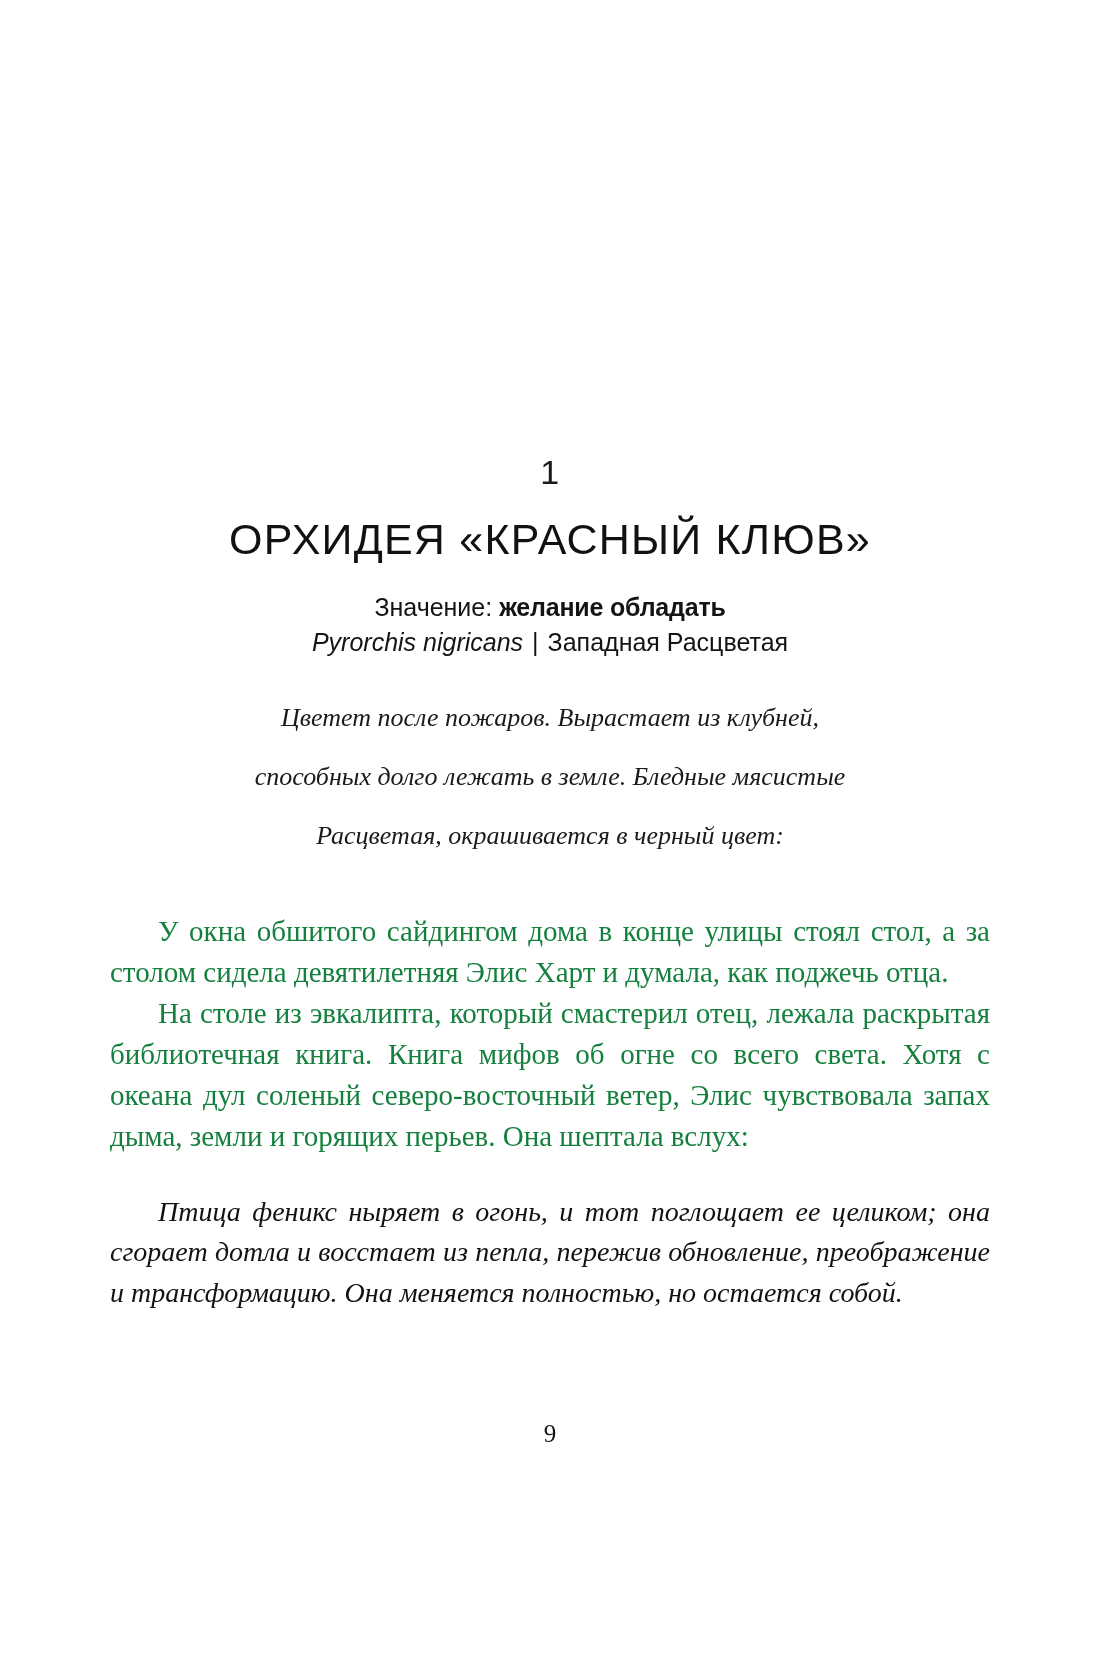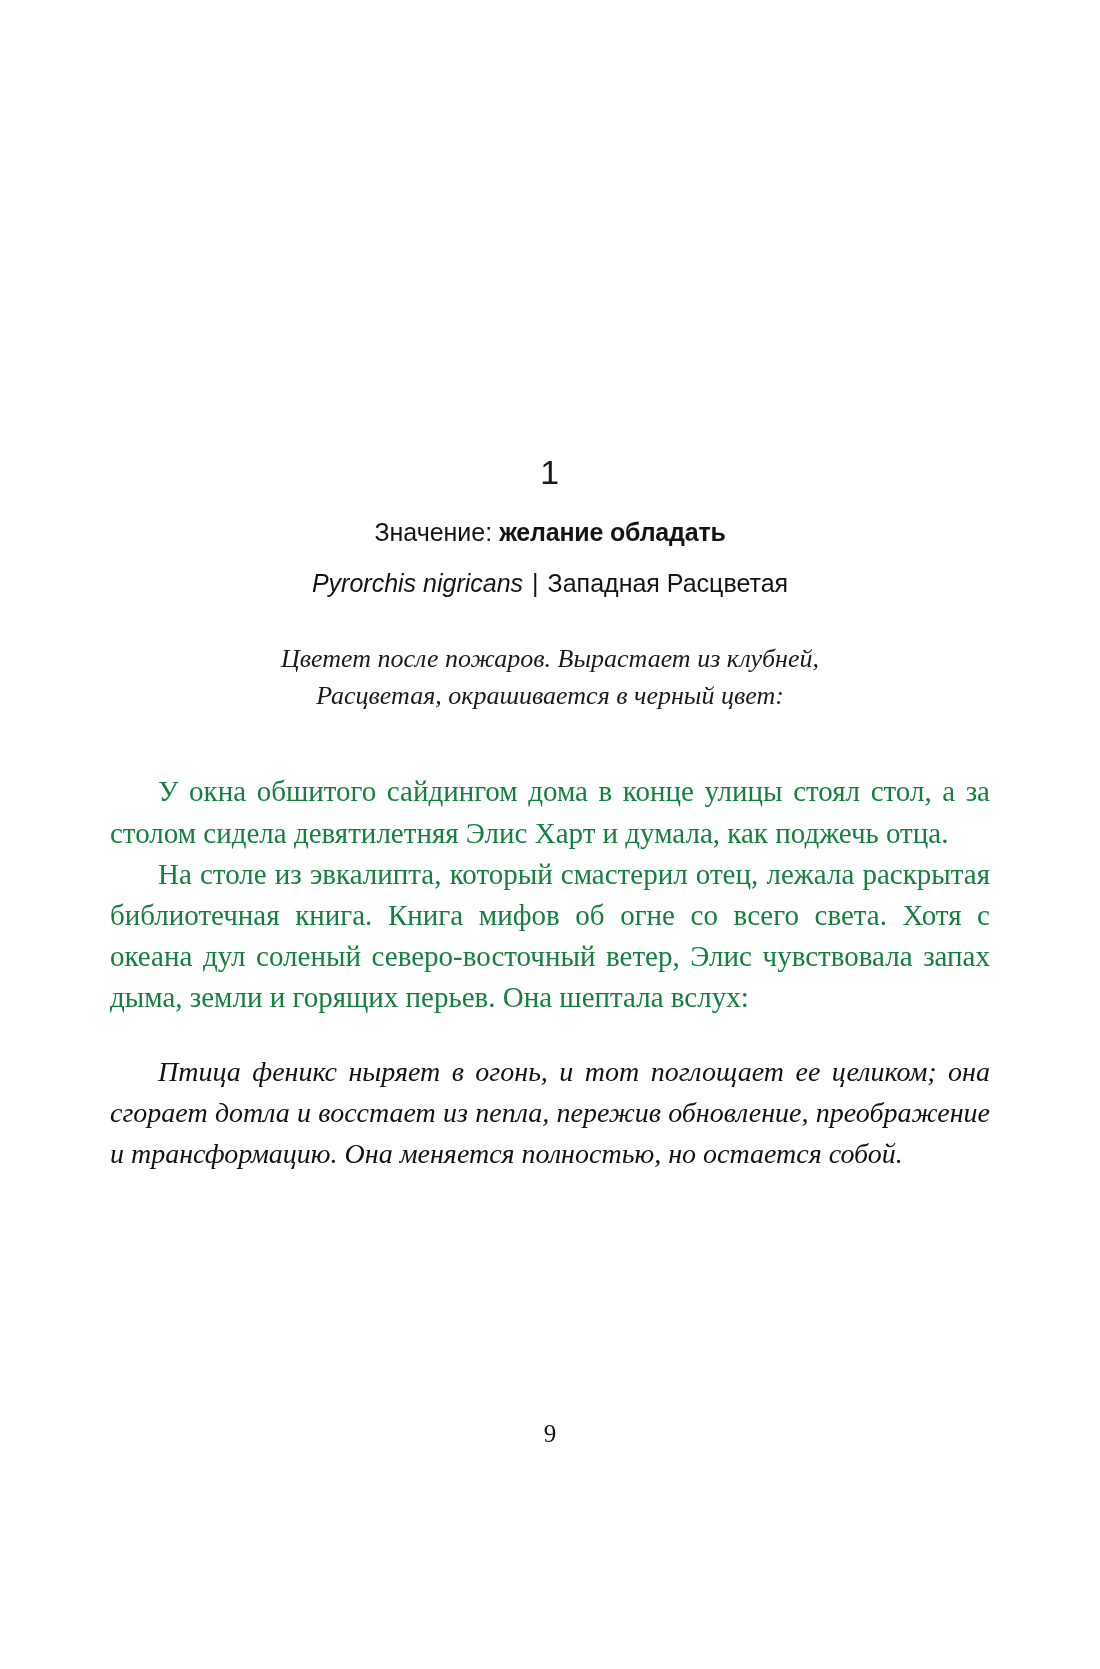--- a/index.html
+++ b/index.html
@@ -55,21 +55,21 @@
     white-space: nowrap;
   }
 
   .meaning-line {
     font-family: "Liberation Sans", sans-serif;
     font-size: 25px;
     font-weight: 300;
     text-align: center;
     color: #141414;
     line-height: 1.25;
-    margin: 0 0 20px 0;
+    margin: 0 0 4px 0;
   }
 
   .meaning-line .meaning-value {
     font-weight: 700;
     letter-spacing: -0.2px;
   }
 
   .species-line {
     font-family: "Liberation Sans", sans-serif;
     font-size: 25px;
@@ -97,20 +97,21 @@
     font-size: 26px;
     line-height: 1.46;
     text-align: center;
     color: #1a1a1a;
     margin: 0 55px 56px 55px;
   }
 
   .epigraph-line {
     display: block;
     white-space: nowrap;
+    margin-top: 21px;
   }
 
   
   .body-text {
     font-family: "Liberation Serif", serif;
     font-size: 29px;
     line-height: 1.42;
     color: #15803d;
     text-align: justify;
     text-justify: inter-word;
@@ -153,32 +154,34 @@
 </style>
 </head>
 <body>
 
 <div class="page">
 
   <div class="content">
 
     <div class="chapter-number">1</div>
 
+    <h1 class="chapter-title">ОРХИДЕЯ «КРАСНЫЙ КЛЮВ»</h1>
 
     <div class="meaning-line">
       <span>Значение:</span>
       <span class="meaning-value">желание обладать</span>
     </div>
 
     <div class="species-line">
       <span class="latin">Pyrorchis nigricans</span><span class="sep">|</span><span>Западная Расцветая</span>
     </div>
 
     <div class="epigraph">
       <span class="epigraph-line">Цветет после пожаров. Вырастает из клубней,</span>
+      <span class="epigraph-line">способных долго лежать в земле. Бледные мясистые</span>
       <span class="epigraph-line">Расцветая, окрашивается в черный цвет:</span>
     </div>
 
     <div class="body-text">
       <p>У окна обшитого сайдингом дома в конце улицы стоял стол, а за столом сидела девятилетняя Элис Харт и думала, как поджечь отца.</p>
       <p>На столе из эвкалипта, который смастерил отец, лежала раскрытая библиотечная книга. Книга мифов об огне со всего света. Хотя с океана дул соленый северо-восточный ветер, Элис чувствовала запах дыма, земли и горящих перьев. Она шептала вслух:</p>
     </div>
 
     <div class="quote-block">
       <p>Птица феникс ныряет в огонь, и тот поглощает ее целиком; она сгорает дотла и восстает из пепла, пережив обновление, преображение и трансформацию. Она меняется полностью, но остается собой.</p>

